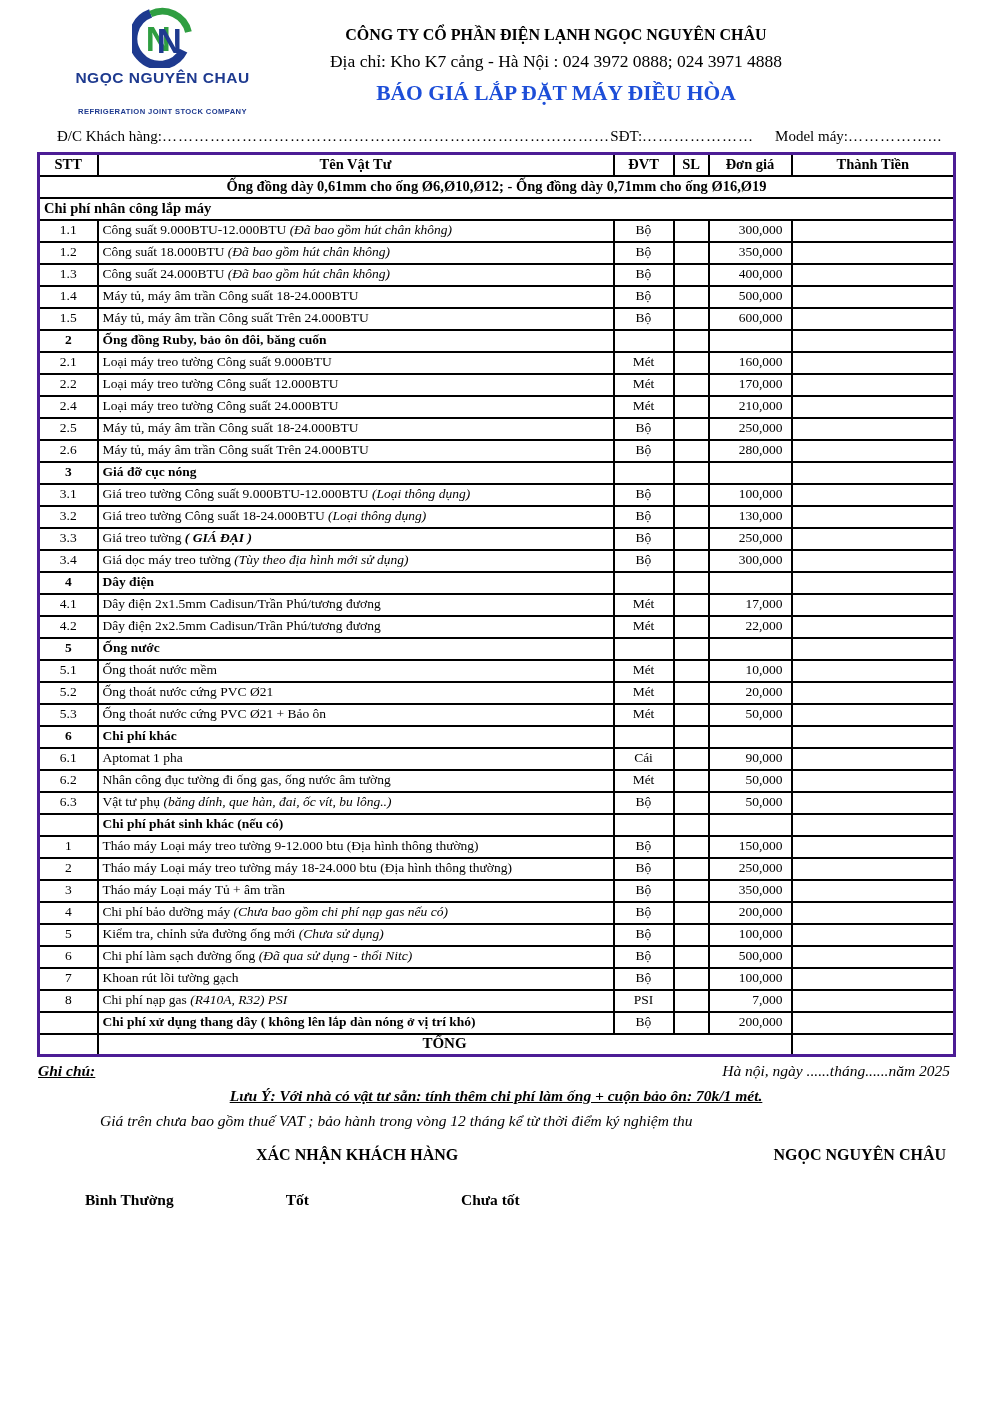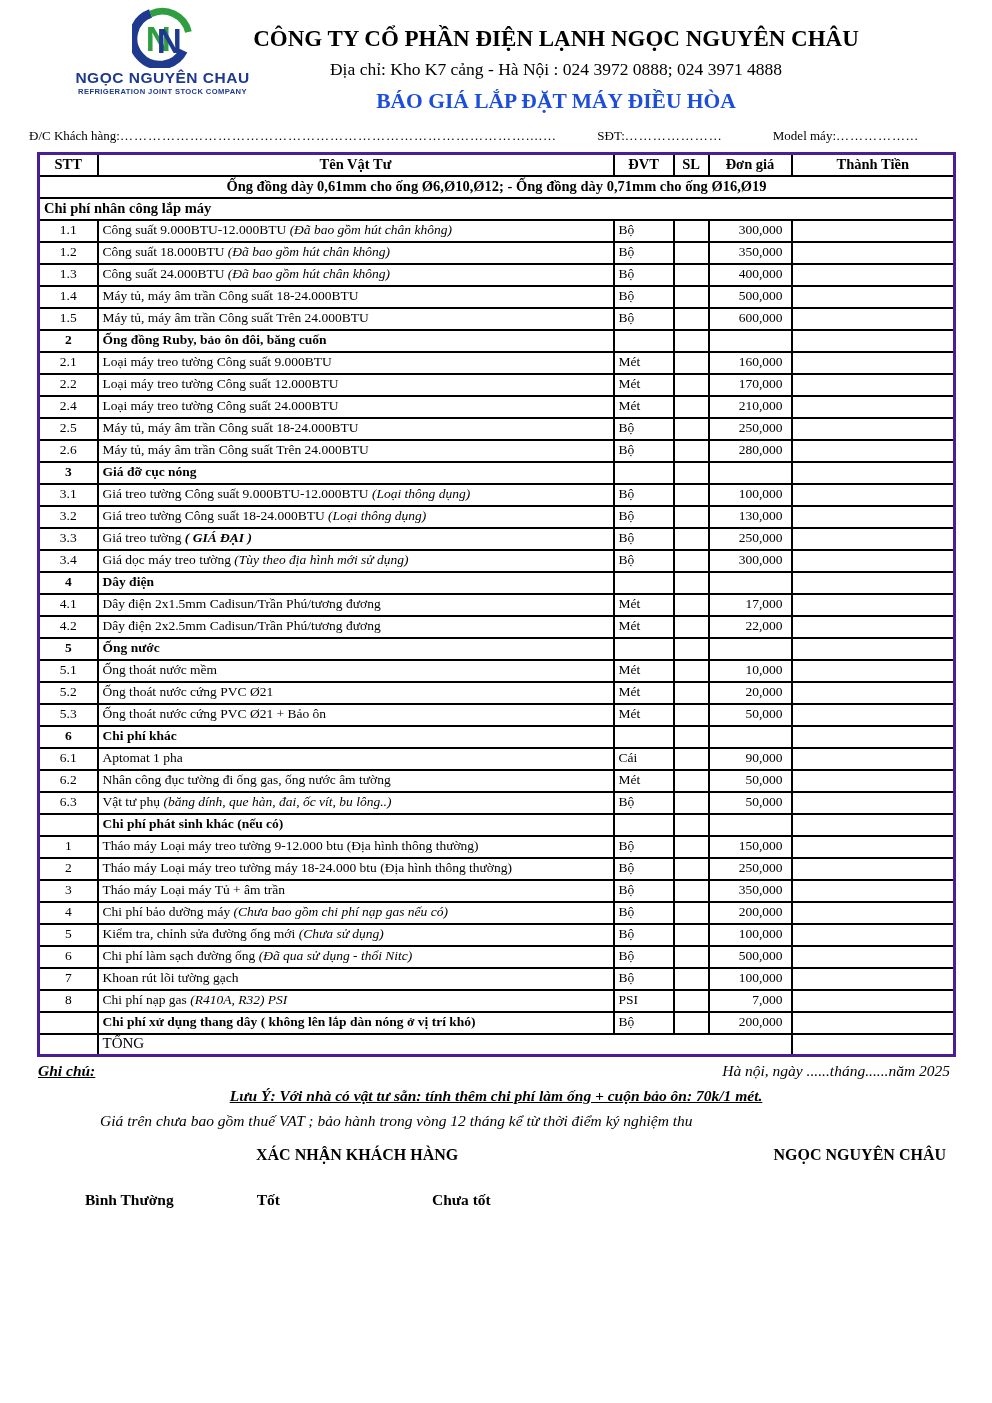--- a/index.html
+++ b/index.html
@@ -21,31 +21,31 @@
     text-align: center;
     font-family: "Liberation Sans", sans-serif;
   }
   .logo-svg { display:block; margin: 0 auto; }
   .logo-name {
     font-weight: bold; font-size: 15.5px; letter-spacing: .5px;
     color: #1e3a8f; white-space: nowrap; margin-top: 1px; text-align: center;
   }
   .logo-sub {
     font-weight: bold; font-size: 7.6px; letter-spacing: .4px;
-    color: #1e3a8f; white-space: nowrap;
+    color: #1e3a8f; white-space: nowrap; margin-top: 20px;
   }
   .header-text { position: absolute; left: 250px; top: 26px; width: 612px; text-align: center; }
-  .company-name { font-weight: bold; font-size: 23px; white-space: nowrap; }
+  .company-name { font-weight: bold; font-size: 16px; white-space: nowrap; }
   .company-address { font-size: 17.5px; margin-top: 7px; white-space: nowrap; }
   .doc-title { font-weight: bold; font-size: 21.5px; margin-top: 9px; white-space: nowrap; }
 
   
   .customer-line {
     display: flex; align-items: baseline;
-    margin: 0 38px 0 29px; font-size: 13px; white-space: nowrap; height: 22px;
+    margin: 0 38px 0 57px; font-size: 15px; white-space: nowrap; height: 22px;
   }
   .dots { overflow: hidden; letter-spacing: 1px; }
   .dots.grow { flex: 1 1 auto; min-width: 0; }
   .dots.fixed-a { width: 148px; }
   .dots.fixed-b { width: 118px; }
 
   
   table.quote {
     border-collapse: collapse; table-layout: fixed;
     width: 916px; margin: 2px 0 0 37px;
@@ -53,49 +53,49 @@
   }
   .quote th, .quote td {
     border: 2px solid #000;
     height: 22px; padding: 0 4px;
     font-size: 13.5px; line-height: 1.05;
     overflow: hidden; white-space: nowrap;
   }
   .quote th { font-size: 14.5px; text-align: center; padding: 1px 2px; }
   .c-stt   { text-align: center; }
   .c-name  { text-align: left; }
-  .c-dvt   { text-align: left; }
+  .c-dvt   { text-align: center; }
   .c-sl    { }
   .c-price { text-align: right; padding-right: 8px !important; }
   .c-total { }
   .c-sub   { text-align: center; font-weight: bold; font-size: 14.5px !important; }
   .c-secfull { text-align: left; font-weight: bold; font-size: 14.5px !important; }
   .c-bold  { font-weight: bold; }
-  .c-grand { font-weight: normal; font-size: 15px !important; }
+  .c-grand { text-align: center; font-weight: bold; font-size: 15px !important; }
 
   
   .f-row1 {
     display: flex; justify-content: space-between; align-items: baseline;
     margin: 5px 42px 0 38px; font-size: 15.5px;
   }
   .ghi-chu { font-weight: bold; font-style: italic; text-decoration: underline; }
   .date-line { font-style: italic; }
   .f-row2 {
     text-align: center; margin-top: 7px;
     font-weight: bold; font-style: italic; text-decoration: underline;
     font-size: 15.5px;
   }
   .f-row3 { font-style: italic; font-size: 15.5px; margin: 7px 12px 0 100px; }
   .f-row4 {
     display: flex; justify-content: space-between; align-items: baseline;
     margin: 16px 46px 0 256px; font-weight: bold; font-size: 16px;
   }
   .f-row5 { display: flex; align-items: baseline; margin-top: 27px; font-weight: bold; font-size: 15.5px; }
   .rate-a { margin-left: 85px; }
-  .rate-b { margin-left: 83px; text-align: right; }
+  .rate-b { margin-left: 112px; text-align: right; }
   .rate-c { margin-left: 152px; }
 </style>
 </head>
 <body>
 
 <div class="page">
 
   <div class="header">
     <div class="logo-block">
       <svg class="logo-svg" width="62" height="62" viewBox="0 0 100 100">

